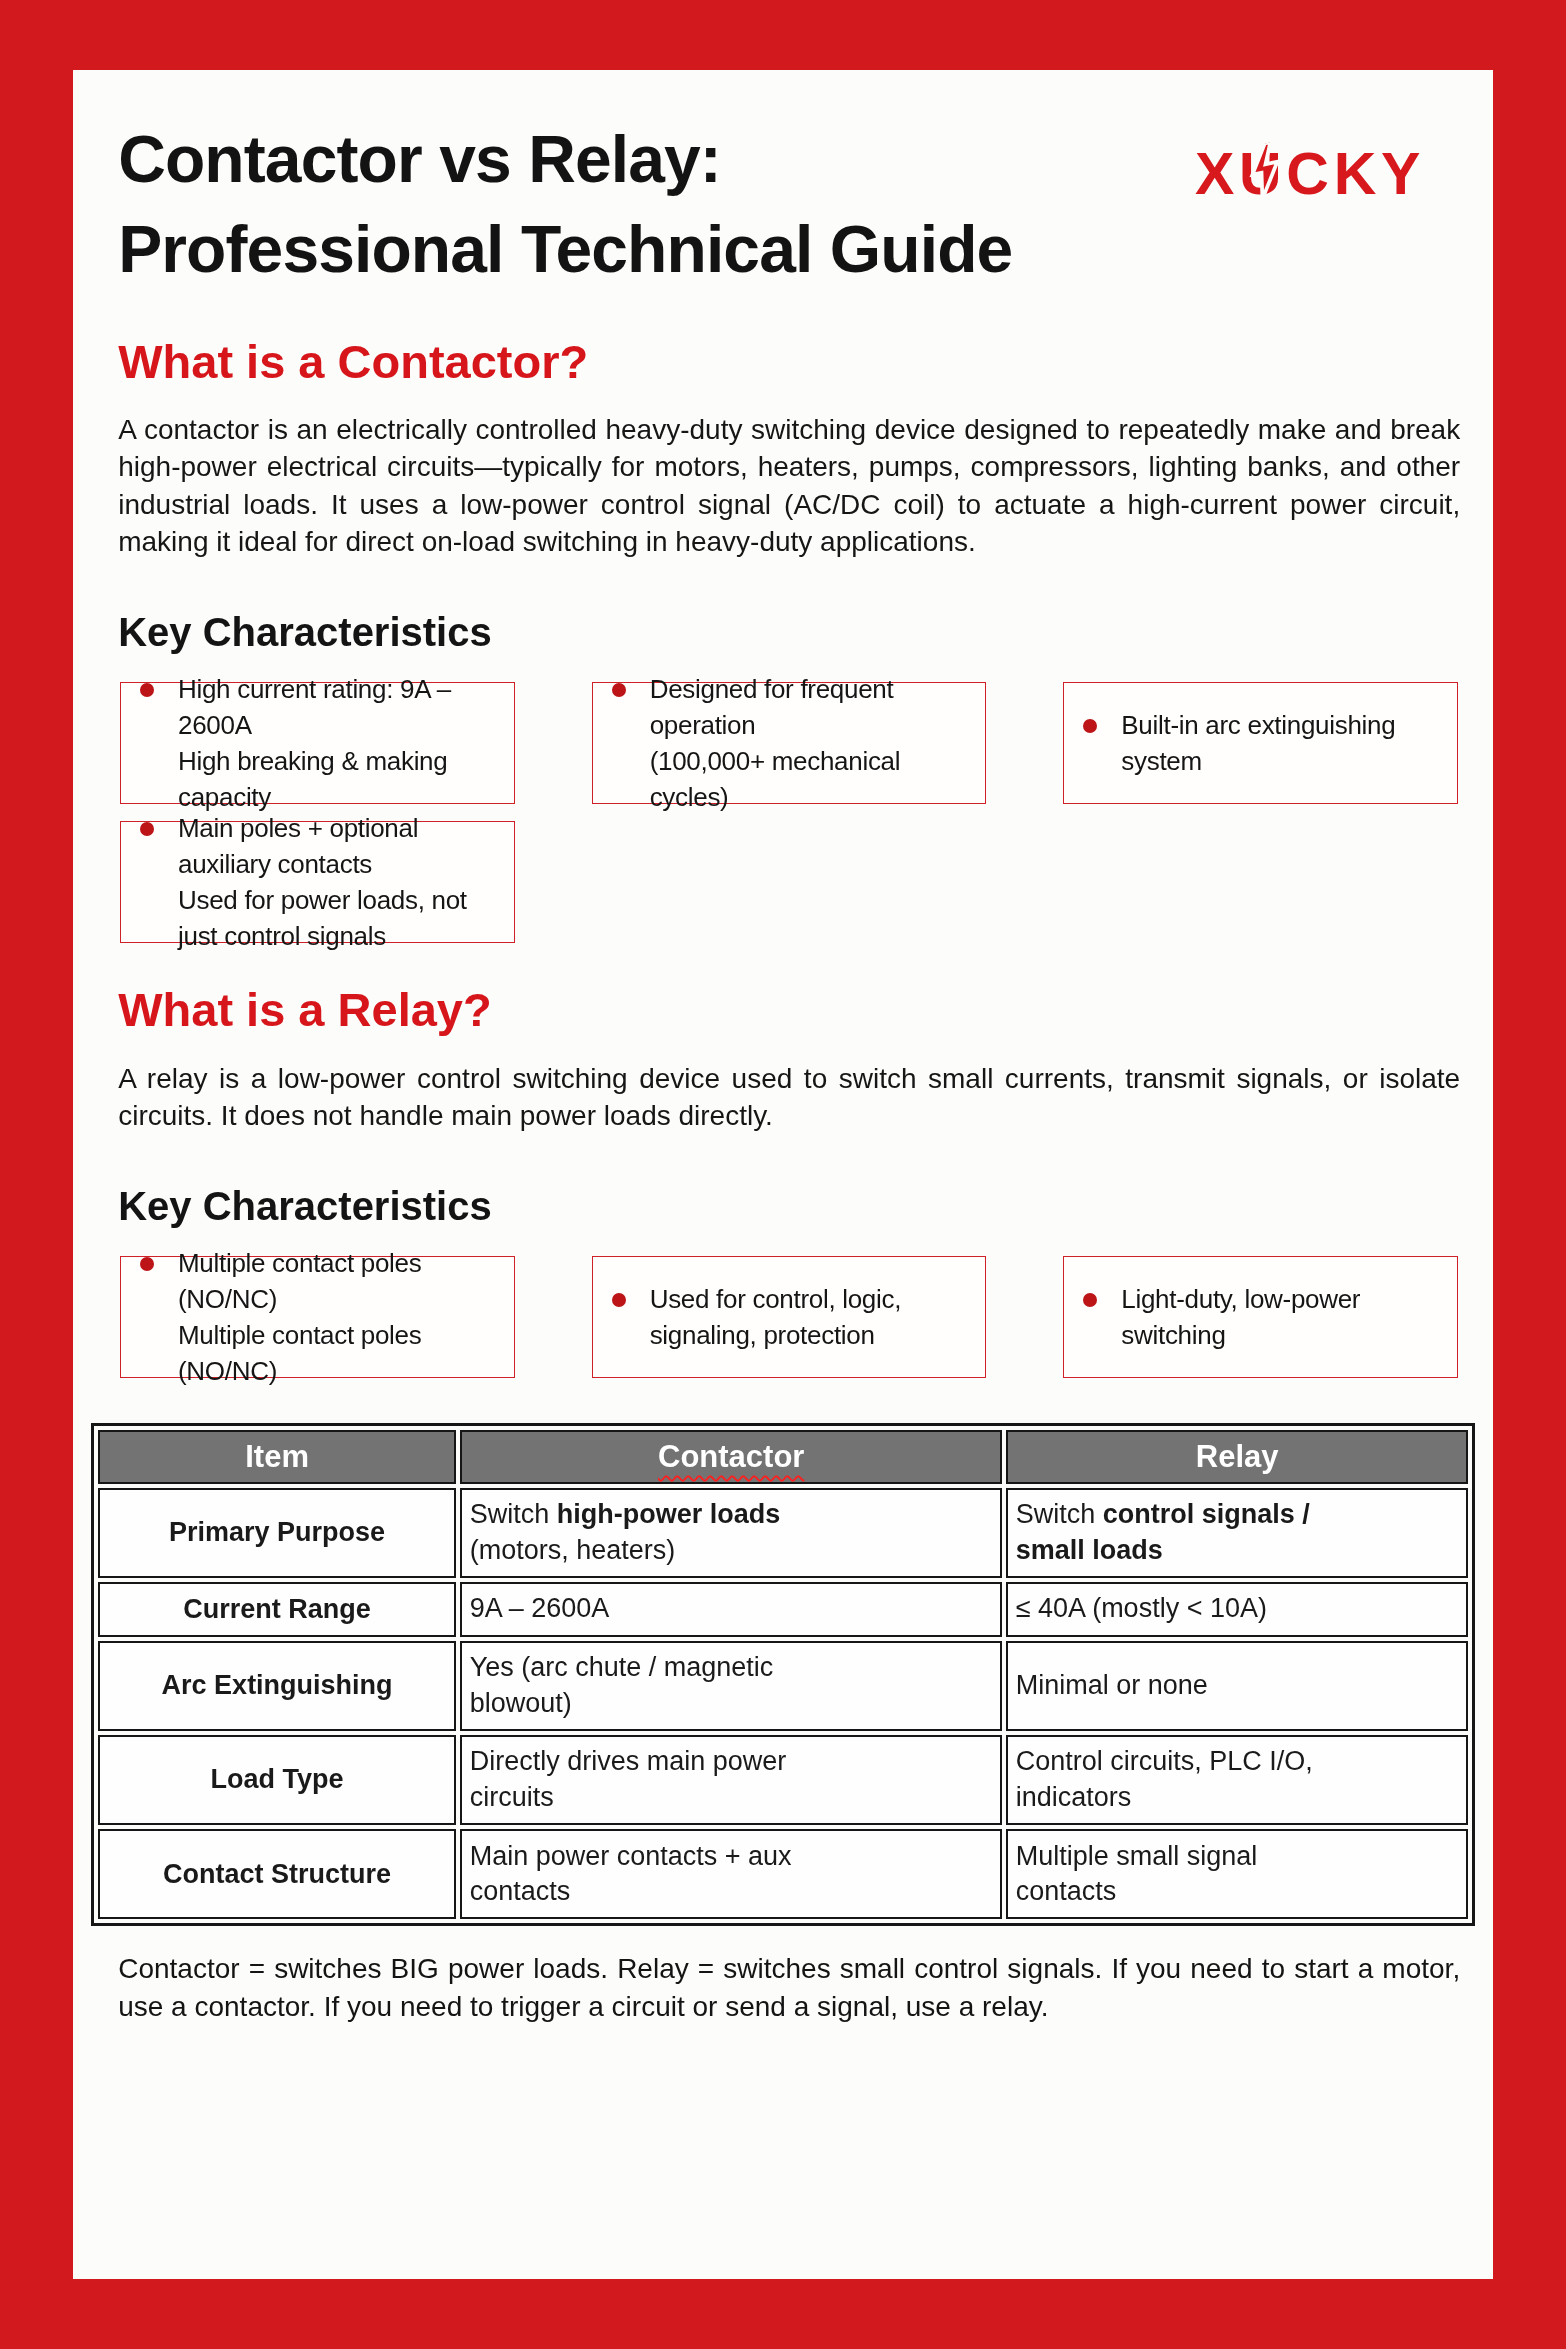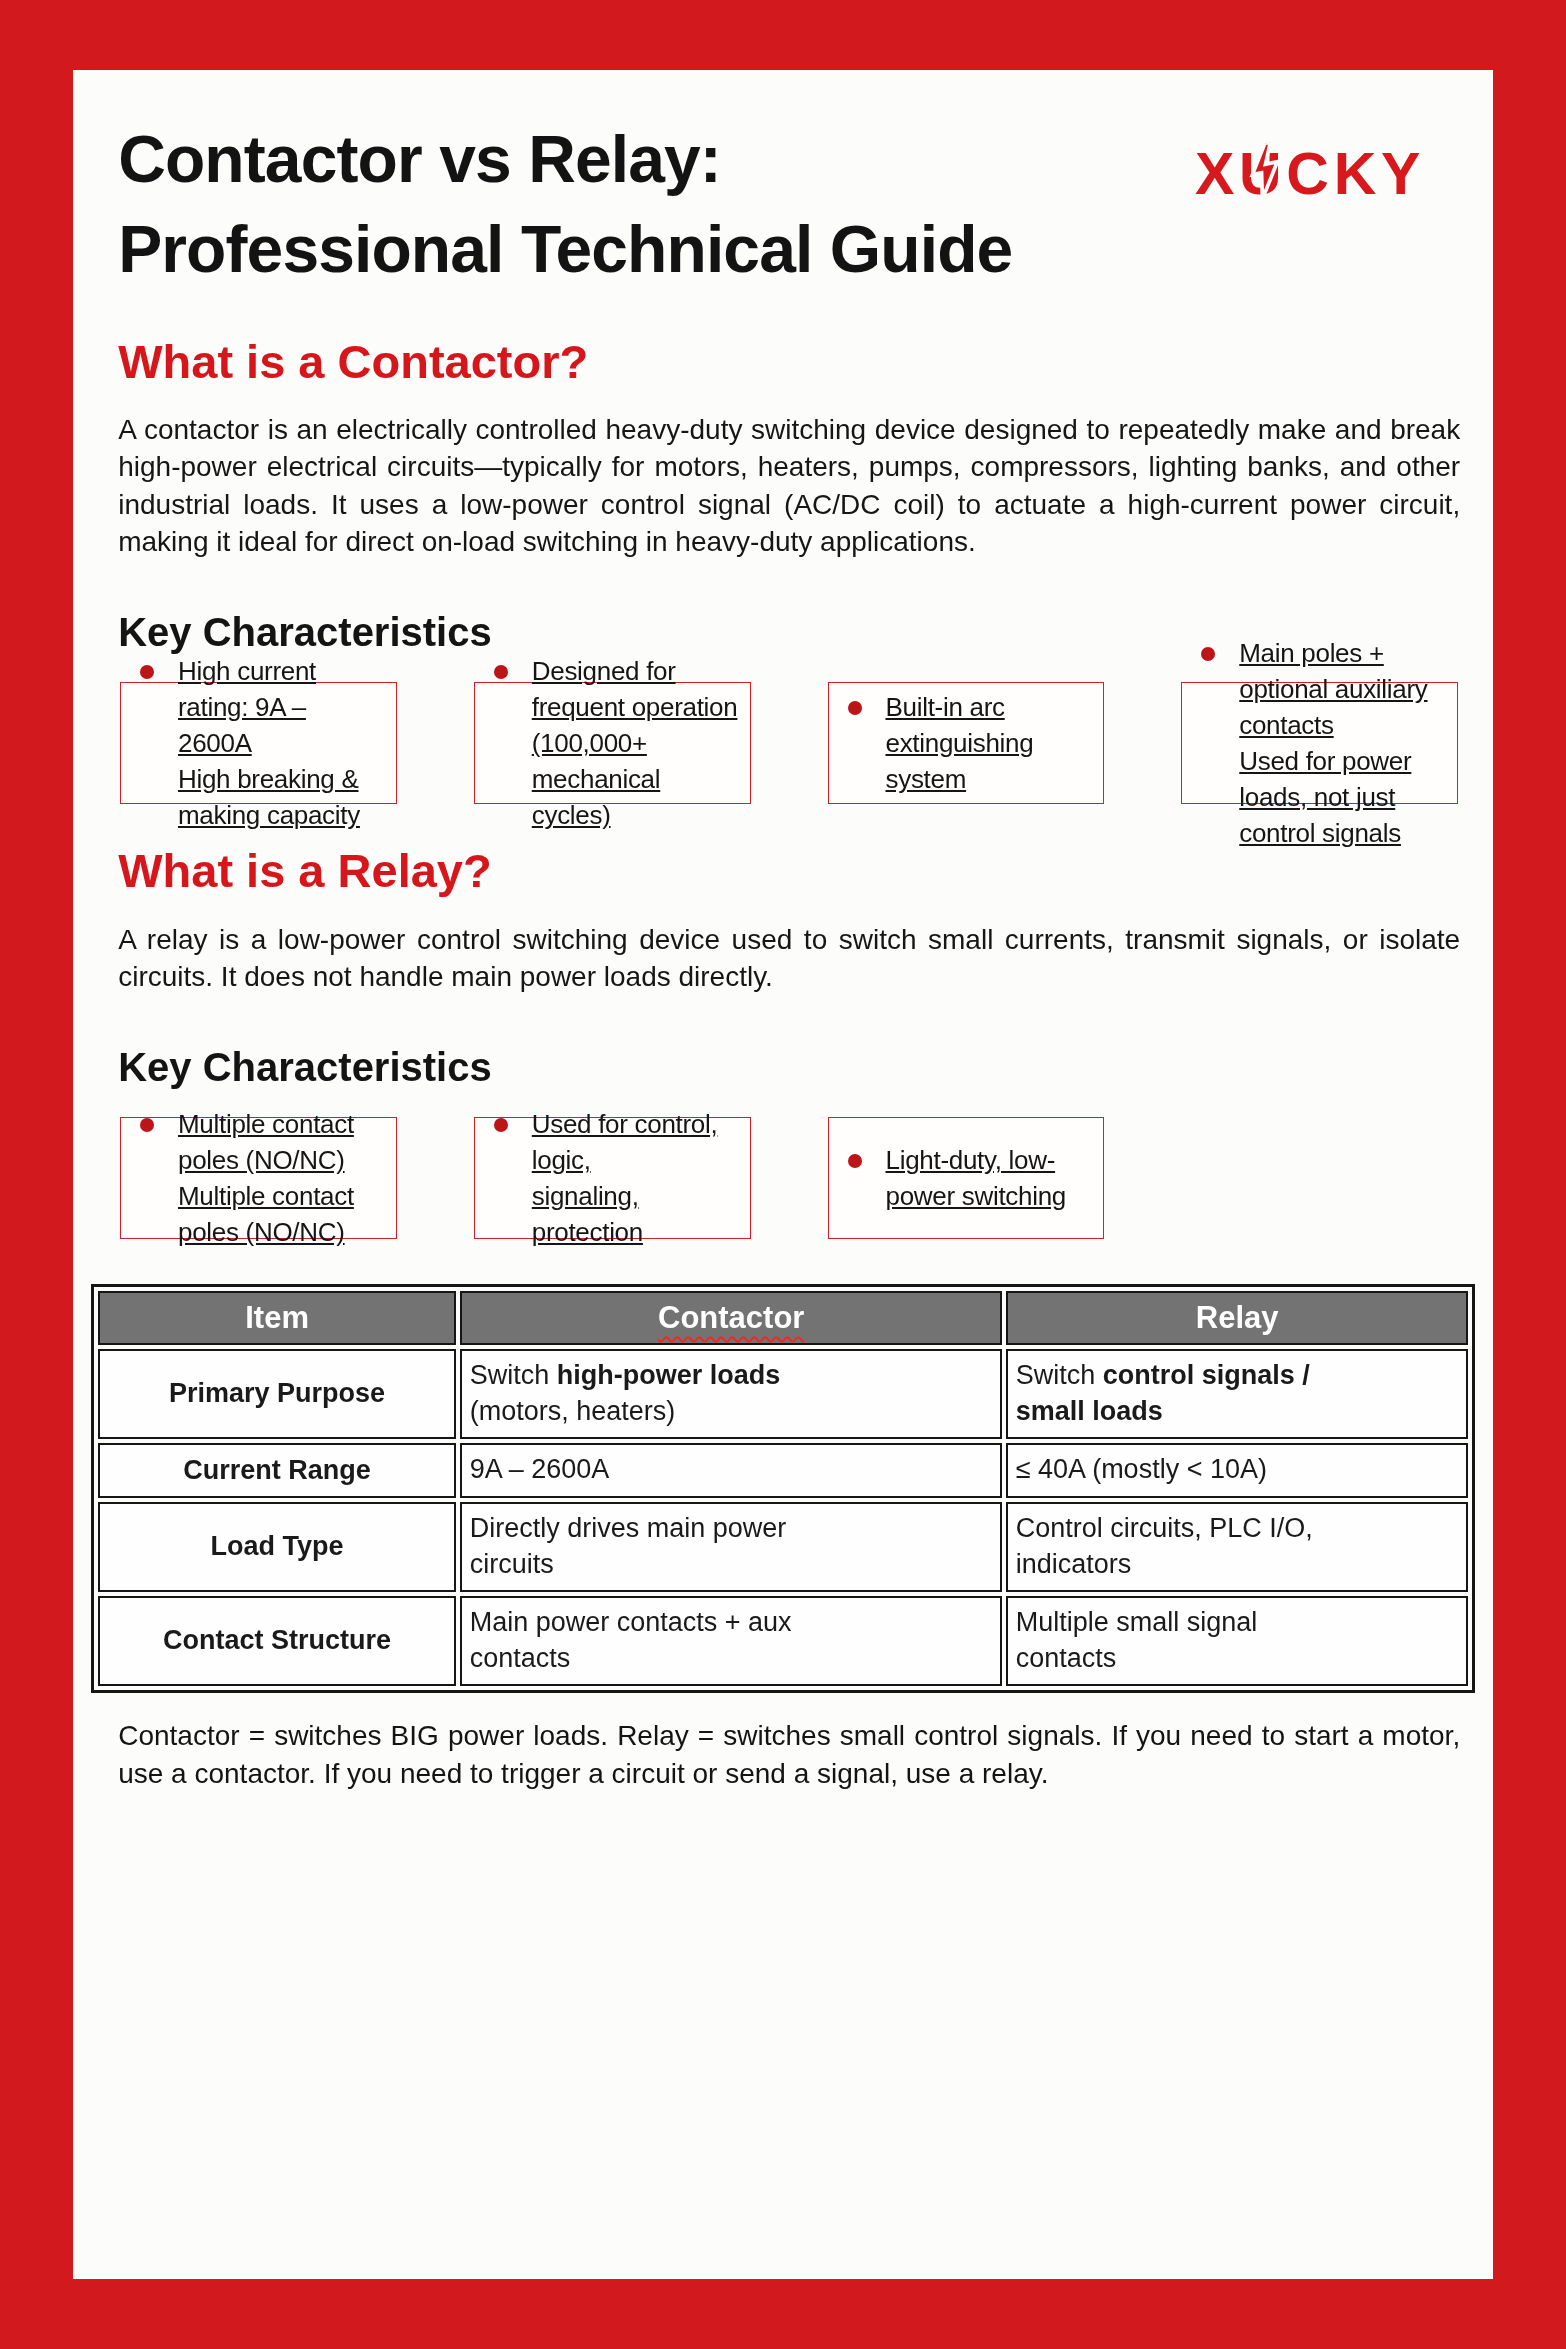--- a/index.html
+++ b/index.html
@@ -40,23 +40,23 @@
   .h-red   { color: #d6161b; font-size: 47px; margin: 41px 0 0 11.2px; }
   .h-black { color: #141414; font-size: 40px; margin: 49px 0 0 11.2px; }
   
   .body-text {
     margin: 22.5px 0 0 11.2px; width: 1342px;
     font-size: 28px; line-height: 1.34;
     text-align: justify; color: #161616;
   }
   
   .kgrid {
-    display: grid; grid-template-columns: 1fr 1fr 1fr 1fr;
+    display: grid; grid-template-columns: 1fr 1fr 1fr;
     column-gap: 77px; row-gap: 17px;
-    margin: 28px 0 0 13px; width: 1338px; text-decoration: underline;
+    margin: 28px 0 0 13px; width: 1338px;
   }
   .kbox {
     border: 1.9px solid #cf2127; background: #fffefd;
     height: 122px; box-sizing: border-box;
     display: flex; align-items: center;
     padding: 0 11.2px 0 19px;
   }
   .krow { display: flex; align-items: flex-start; }
   .dot {
     width: 14px; height: 14px; border-radius: 50%;
@@ -229,20 +229,31 @@
           <td>
             <div class="cline"><span>9A – 2600A</span><b></b></div>
 
           </td>
           <td>
             <div class="cline"><span>≤ 40A (mostly &lt; 10A)</span><b></b></div>
 
           </td>
         </tr>
         <tr>
+          <td class="item">Arc Extinguishing</td>
+          <td>
+            <div class="cline"><span>Yes (arc chute / magnetic</span><b></b></div>
+            <div class="cline"><span>blowout)</span><b></b></div>
+          </td>
+          <td>
+            <div class="cline"><span>Minimal or none</span><b></b></div>
+
+          </td>
+        </tr>
+        <tr>
           <td class="item">Load Type</td>
           <td>
             <div class="cline"><span>Directly drives main power</span><b></b></div>
             <div class="cline"><span>circuits</span><b></b></div>
           </td>
           <td>
             <div class="cline"><span>Control circuits, PLC I/O,</span><b></b></div>
             <div class="cline"><span>indicators</span><b></b></div>
           </td>
         </tr>

